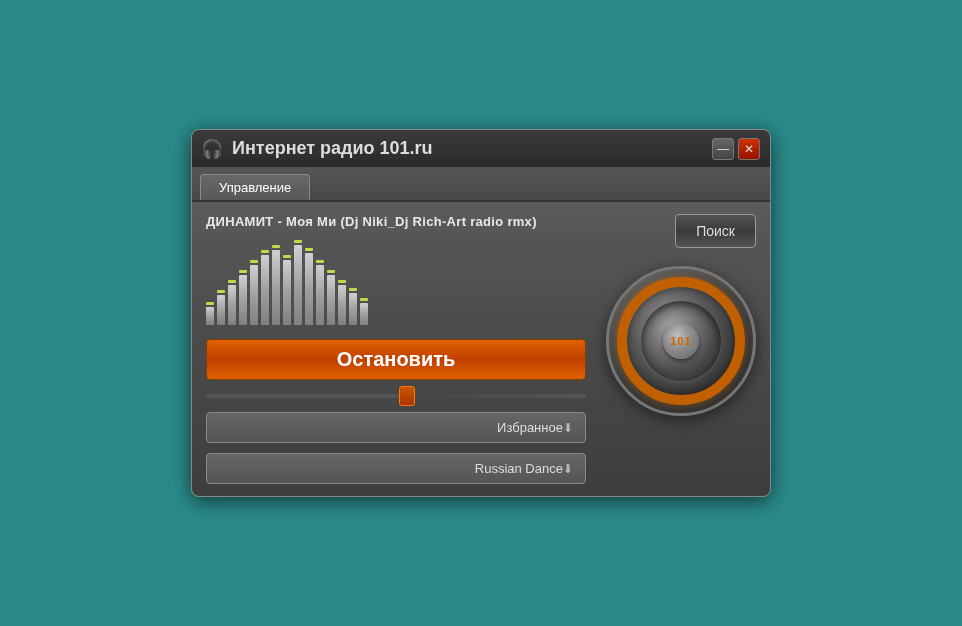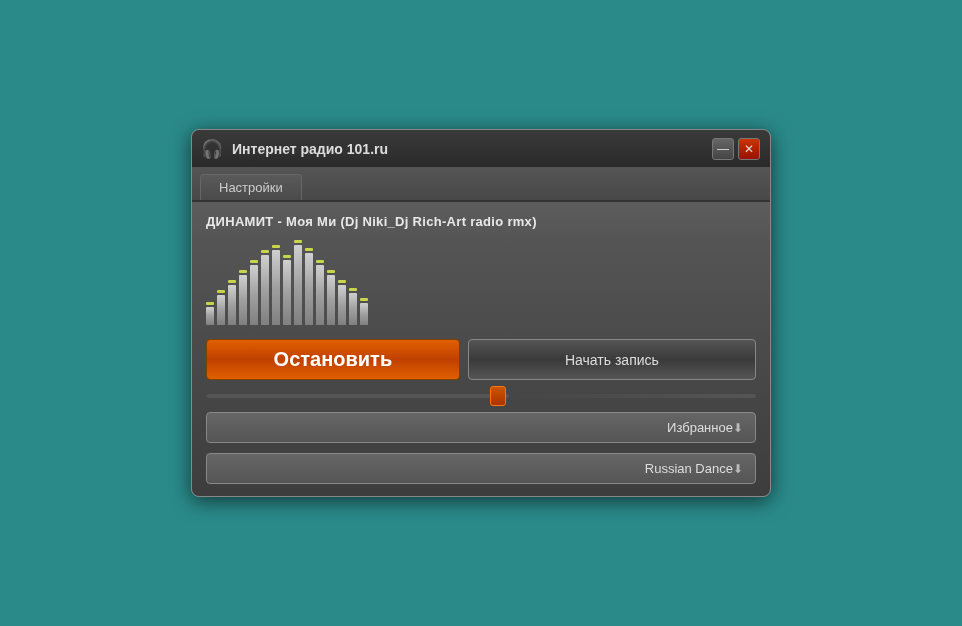--- a/index.html
+++ b/index.html
@@ -39,21 +39,21 @@
       margin-right: 8px;
       display: flex;
       align-items: center;
       justify-content: center;
       color: #e87a00;
       font-size: 18px;
     }
 
     .title-bar-text {
       color: #ddd;
-      font-size: 14px;
+      font-size: 18px;
       font-weight: bold;
       flex: 1;
     }
 
     .title-bar-buttons {
       display: flex;
       gap: 4px;
     }
 
     .title-btn {
@@ -344,21 +344,21 @@
   <div class="title-bar">
     <div class="title-bar-icon">🎧</div>
     <span class="title-bar-text">Интернет радио 101.ru</span>
     <div class="title-bar-buttons">
       <div class="title-btn">—</div>
       <div class="title-btn close">✕</div>
     </div>
   </div>
 
   <div class="tab-bar">
-    <div class="tab">Настройки</div>
+    <div class="tab active">Управление</div>
   </div>
 
   <div class="main-content">
     <div class="left-panel">
 
       <div class="track-name">ДИНАМИТ - Моя Ми (Dj Niki_Dj Rich-Art radio rmx)</div>
 
       <div class="equalizer">
         <div class="eq-bar-container">
           <div class="eq-dot"></div>
@@ -417,21 +417,20 @@
           <div class="eq-bar" style="height:32px"></div>
         </div>
         <div class="eq-bar-container">
           <div class="eq-dot"></div>
           <div class="eq-bar" style="height:22px"></div>
         </div>
       </div>
 
       <div class="buttons-row">
         <button class="btn-stop">Остановить</button>
-        <button class="btn-record">Начать запись</button>
       </div>
 
       <div class="slider-row">
         <div class="slider-track">
           <div class="slider-fill"></div>
           <div class="slider-thumb"></div>
         </div>
       </div>
 
       <div class="dropdown-row">
@@ -442,14 +441,29 @@
       </div>
 
       <div class="dropdown-row">
         <div class="dropdown">
           <span>Russian Dance</span>
           <span class="dropdown-arrow">⬇</span>
         </div>
       </div>
     </div>
 
+    <div class="right-panel">
+      <button class="btn-search">Поиск</button>
+
+      <div class="speaker">
+        <div class="speaker-outer">
+          <div class="speaker-ring">
+            <div class="speaker-cone">
+              <div class="speaker-center">
+                <span class="speaker-label">101</span>
+              </div>
+            </div>
+          </div>
+        </div>
+      </div>
+    </div>
   </div>
 </div>
 
 </body></html>

